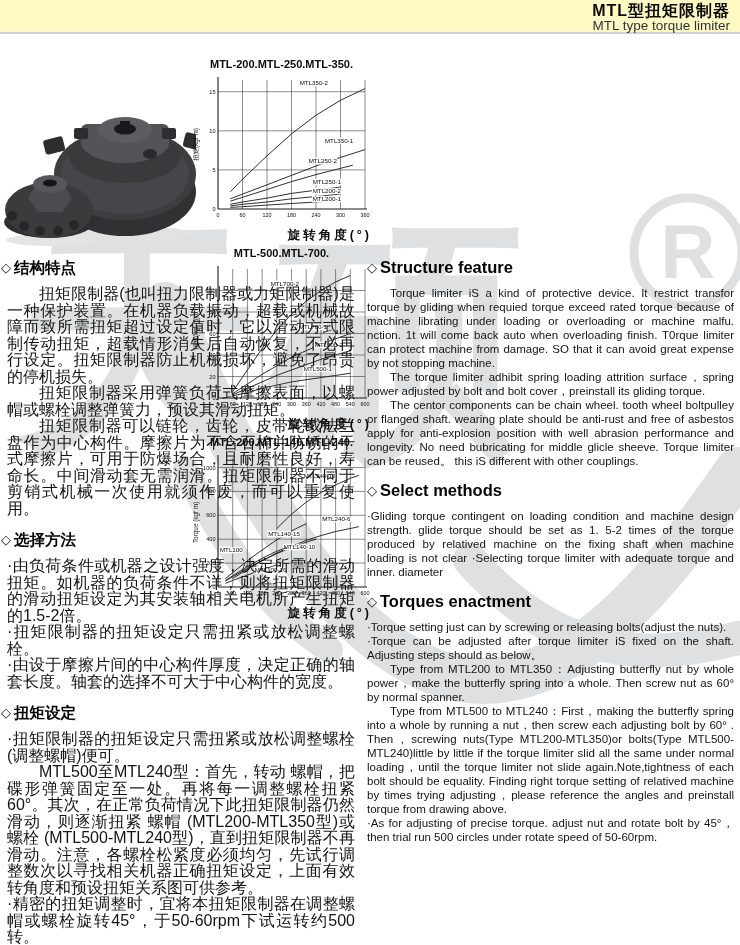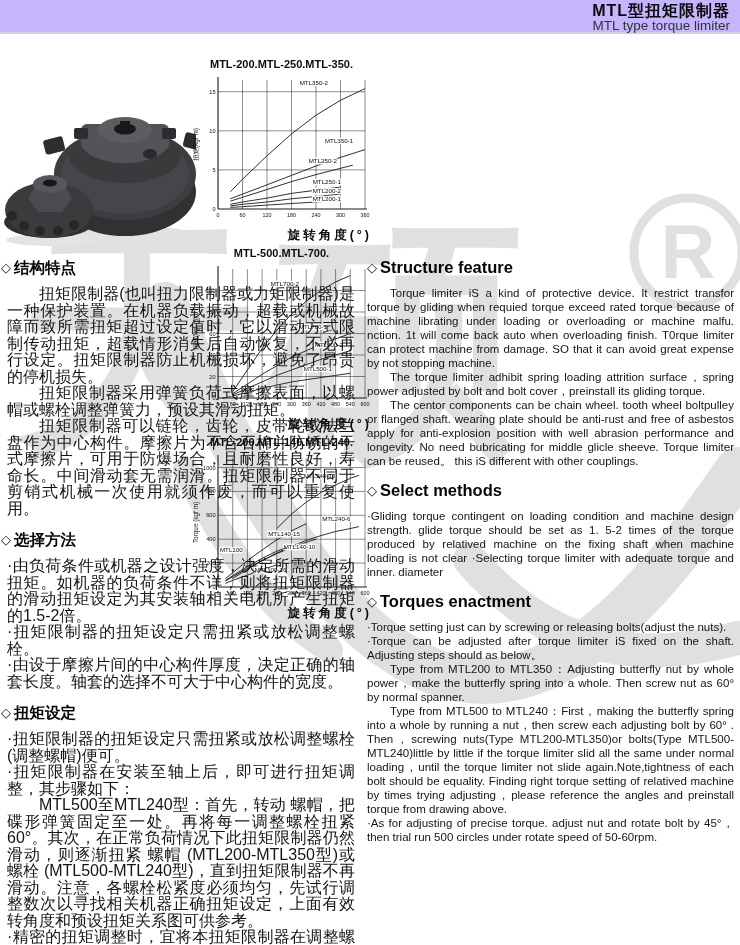--- a/index.html
+++ b/index.html
@@ -1,19 +1,19 @@
 <!DOCTYPE html>
 <html><head>
 <meta charset="utf-8">
 <style>
   html,body{margin:0;padding:0;background:#888;}
   .page{position:relative;width:740px;height:945px;background:#ffffff;margin:0 auto;
         font-family:"Liberation Sans","DejaVu Sans",sans-serif;overflow:hidden;color:#141414;}
   
-  .header{position:absolute;top:0;left:0;right:0;height:34px;background:#c4b5fd;
+  .header{position:absolute;top:0;left:0;right:0;height:34px;background:#fef9c3;
           border-bottom:2px solid #ccd2d6;box-sizing:border-box;text-align:right;padding:2px 10px 0 0;z-index:3;}
   .title-zh{font-size:16px;font-weight:bold;color:#0a0a0a;line-height:17px;letter-spacing:1px;}
   .title-en{font-size:13.5px;font-weight:normal;color:#2e3338;line-height:14px;}
   
   .watermark{position:absolute;inset:0;z-index:1;pointer-events:none;}
   
   .photos{position:absolute;top:76px;left:4px;z-index:2;}
   
   .charts-row{position:absolute;top:58px;left:191px;display:flex;gap:3px;z-index:2;flex-direction:column;}
   .chart{width:181px;margin:0;padding:0;}
@@ -263,21 +263,20 @@
         <span>选择方法</span>
       </div>
       <div class="item b">·由负荷条件或机器之设计强度，决定所需的滑动扭矩。如机器的负荷条件不详，则将扭矩限制器的滑动扭矩设定为其安装轴相关电机所产生扭矩的1.5-2倍。</div>
       <div class="item b">·扭矩限制器的扭矩设定只需扭紧或放松调整螺栓。</div>
       <div class="item b">·由设于摩擦片间的中心构件厚度，决定正确的轴套长度。轴套的选择不可大于中心构件的宽度。</div>
       <div class="sec-head">
         <span class="diamond">◇</span>
         <span>扭矩设定</span>
       </div>
       <div class="item b">·扭矩限制器的扭矩设定只需扭紧或放松调整螺栓(调整螺帽)便可。</div>
-      <div class="item b">·扭矩限制器在安装至轴上后，即可进行扭矩调整，其步骤如下：</div>
       <div class="item p">MTL500至MTL240型：首先，转动 螺帽，把碟形弹簧固定至一处。再将每一调整螺栓扭紧60°。其次，在正常负荷情况下此扭矩限制器仍然滑动，则逐渐扭紧 螺帽 (MTL200-MTL350型)或 螺栓 (MTL500-MTL240型)，直到扭矩限制器不再滑动。注意，各螺栓松紧度必须均匀，先试行调整数次以寻找相关机器正确扭矩设定，上面有效转角度和预设扭矩关系图可供参考。</div>
       <div class="item b">·精密的扭矩调整时，宜将本扭矩限制器在调整螺帽或螺栓旋转45°，于50-60rpm下试运转约500转。</div>
     </div>
   <div class="col col-right" id="col-right">
       <div class="sec-head">
         <span class="diamond">◇</span>
         <span>Structure feature</span>
       </div>
       <div class="item p">Torque limiter iS a kind of protective device.  It restrict transfor torque by gliding when requied torque exceed rated torque because of machine librating under loading or overloading or machine malfu. nction.  1t will come back auto when overloading finish.  T0rque limiter can protect machine from damage.  SO that it can avoid great expense by not stopping machine.</div>
       <div class="item p">The torque limiter adhibit spring loading attrition surface，spring power adjusted by bolt and bolt cover，preinstall its gliding torque.</div>

